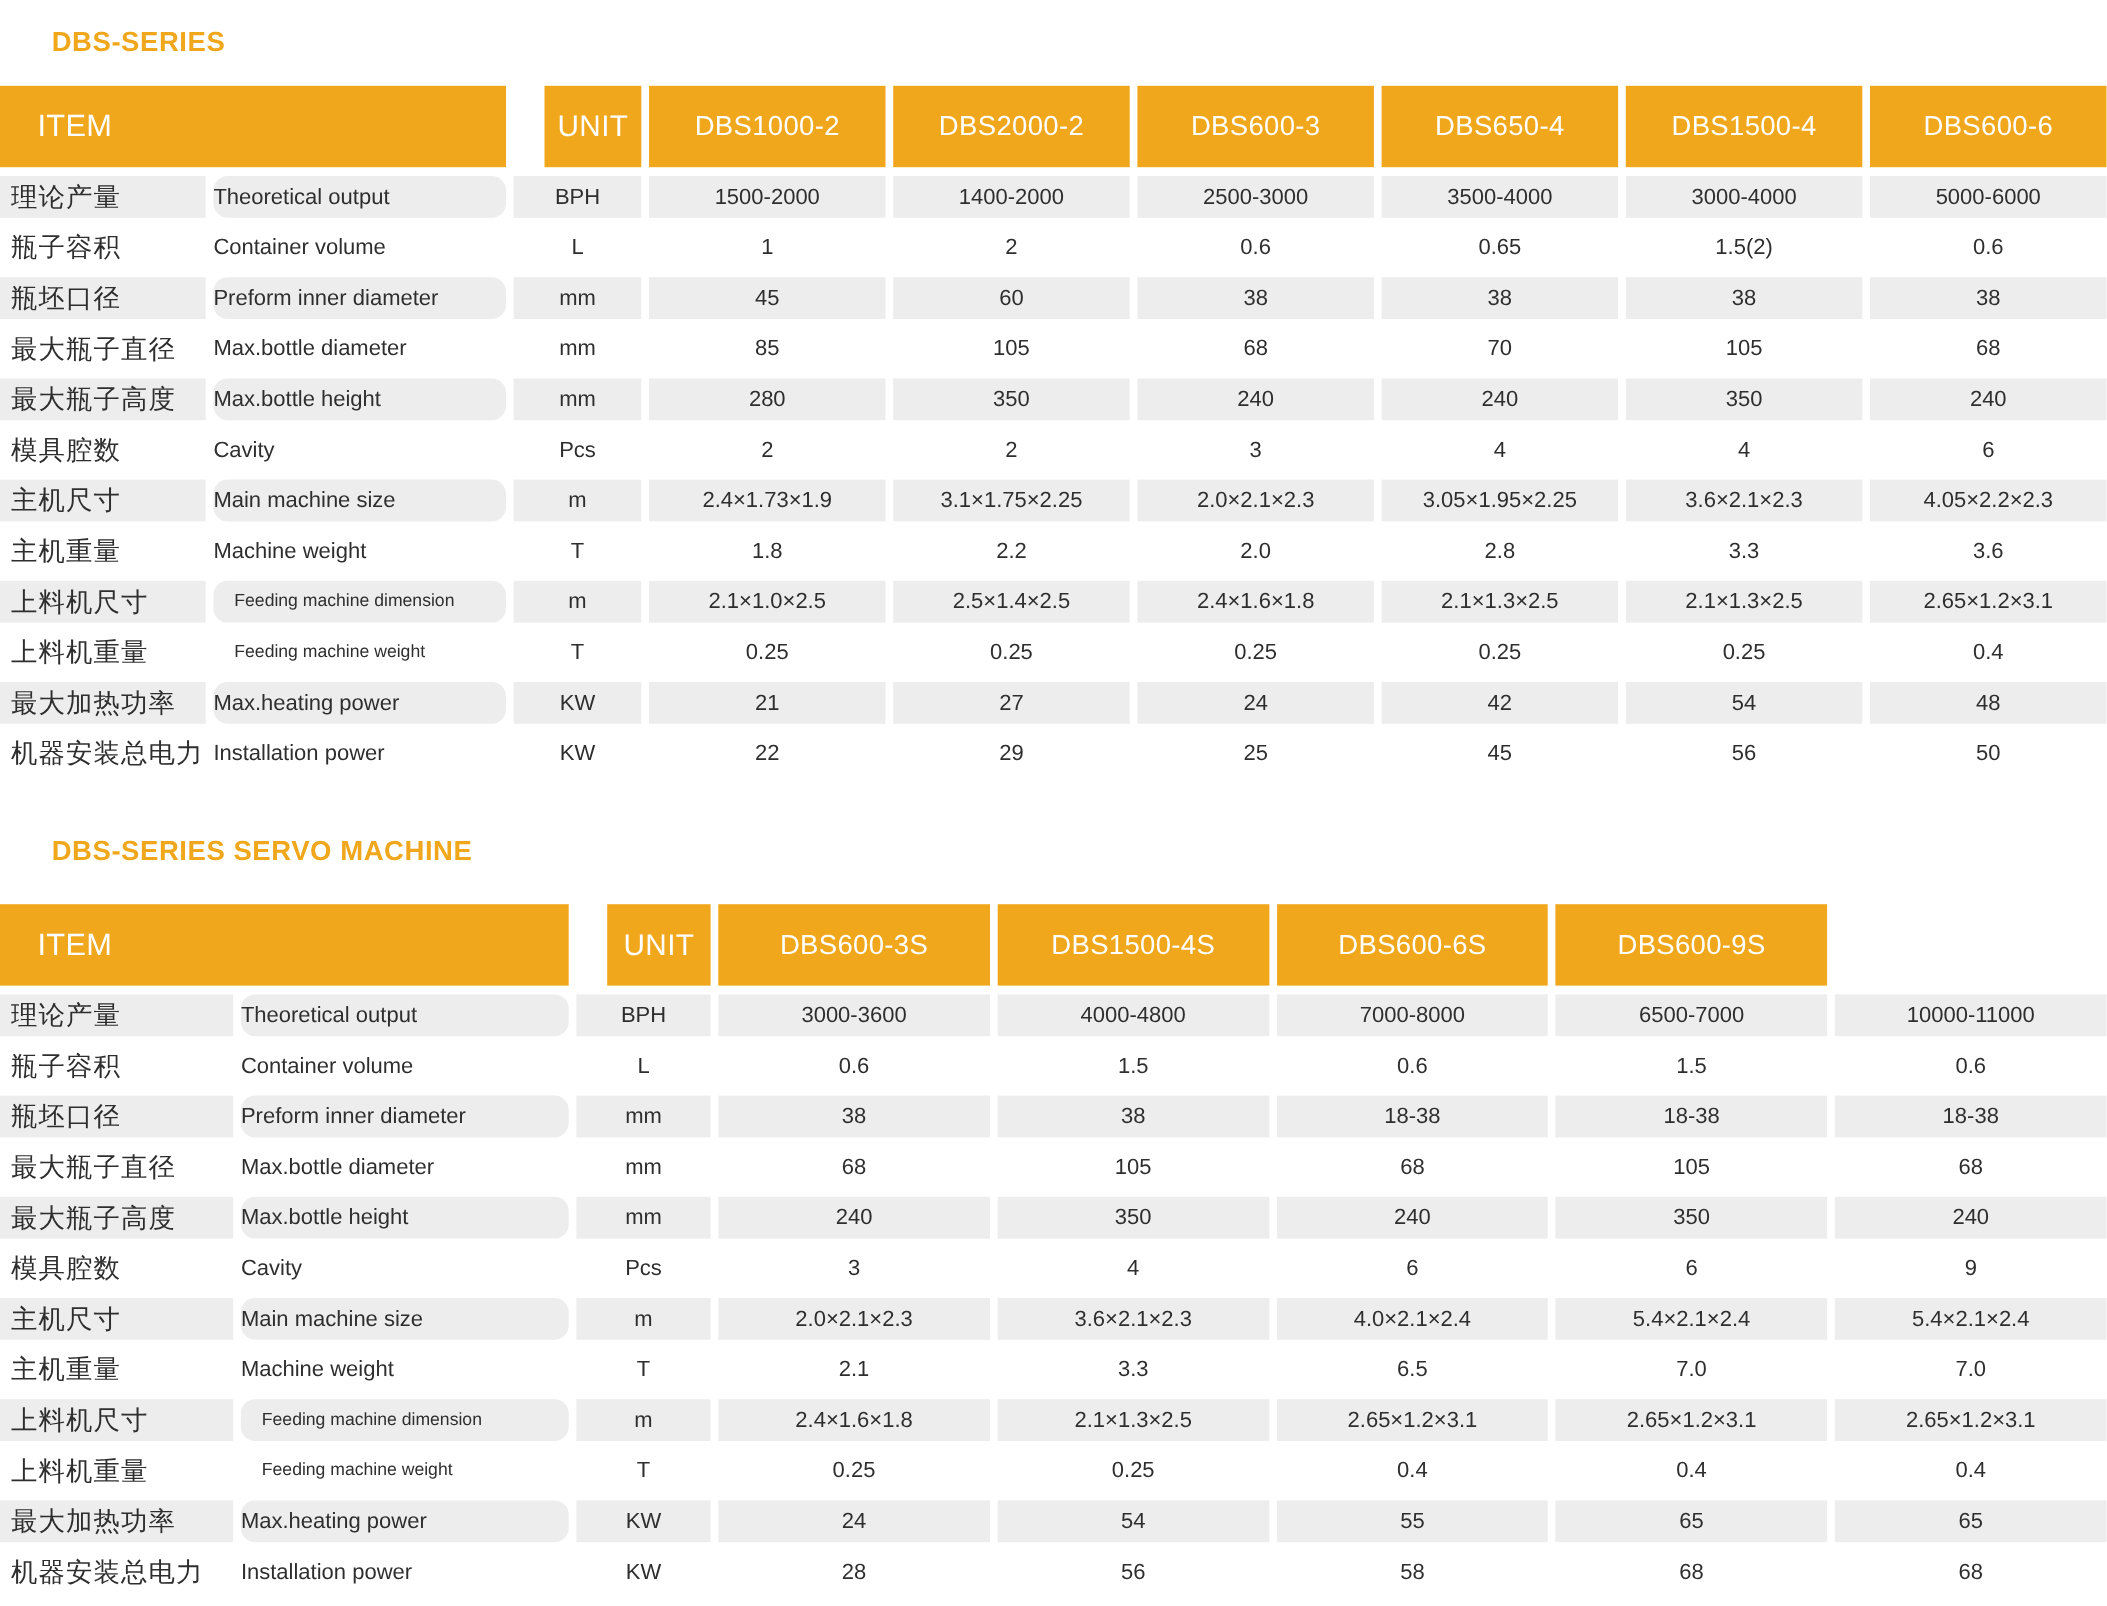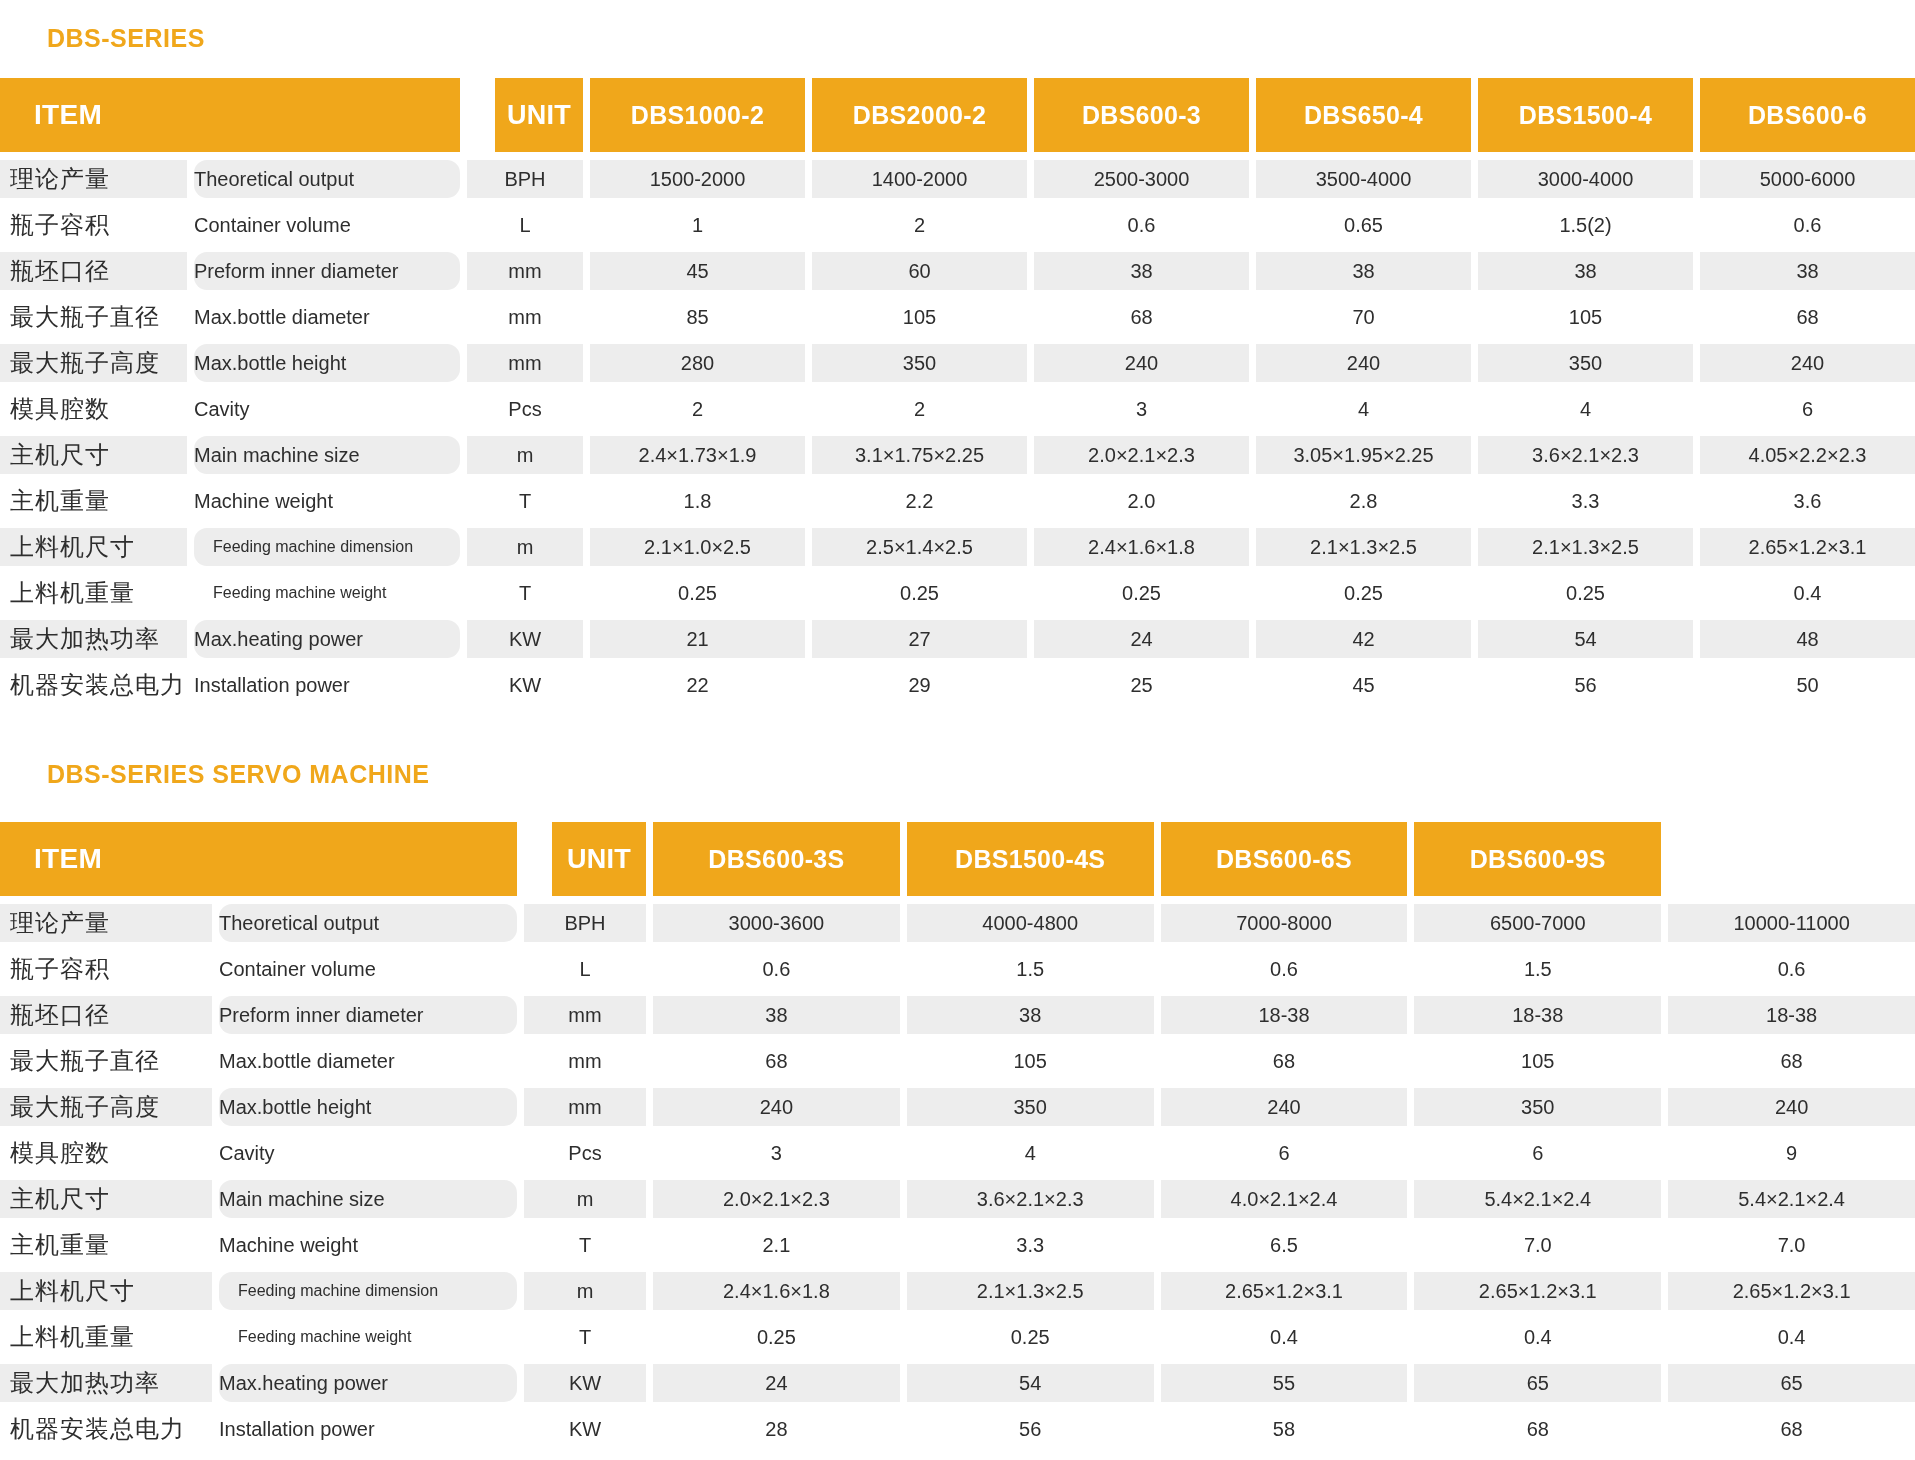--- a/index.html
+++ b/index.html
@@ -28,21 +28,21 @@
   }
   .t1{grid-template-columns:187px 266px 116px repeat(6,1fr);}
   .t2{grid-template-columns:212px 298px 122px repeat(5,1fr);}
 
   #thead1{top:78px;height:74px;}
   #tbody1{top:160px;}
   #thead2{top:822px;height:74px;}
   #tbody2{top:904px;}
 
   .hcell{
-    background:#F0A71B;color:#ffffff;font-weight:bold;
+    background:#F0A71B;color:#ffffff;font-weight:normal;
     display:flex;align-items:center;justify-content:center;
     font-size:25px;letter-spacing:.3px;white-space:nowrap;
   }
   .hcell.item{grid-column:1/3;justify-content:flex-start;padding-left:34px;font-size:28px;}
   .hcell.unit{font-size:27px;margin-left:28px;}
 
   .tbody{grid-auto-rows:38px;row-gap:8px;}
   .trow{display:contents;}
   .trow.g > .cell{background:#EDEDED;}
   .cell{

